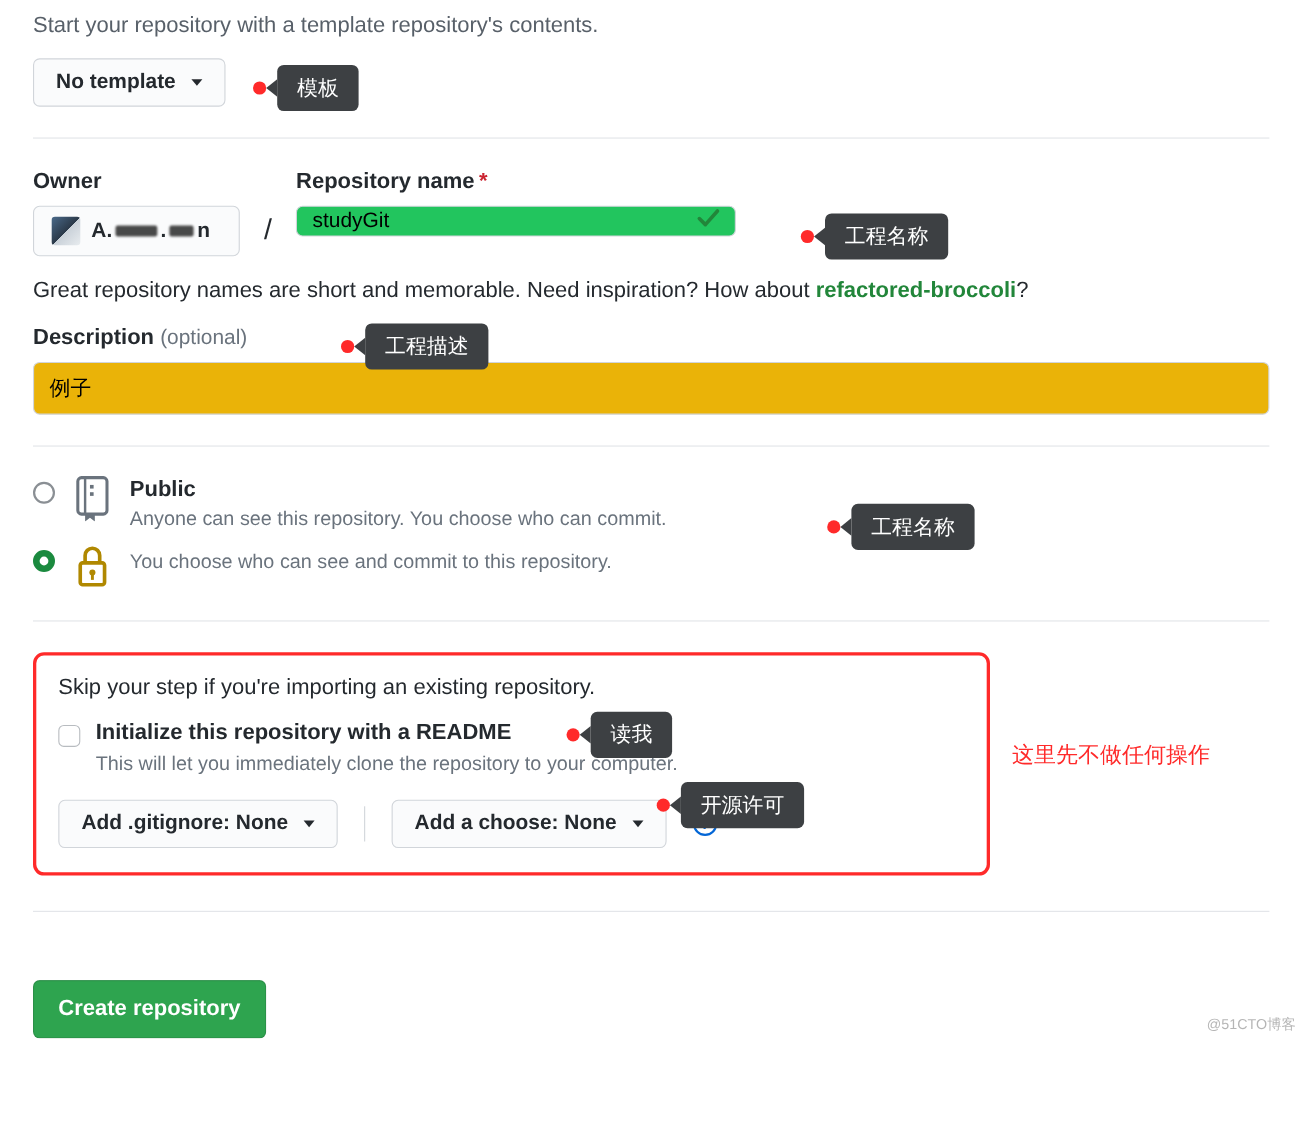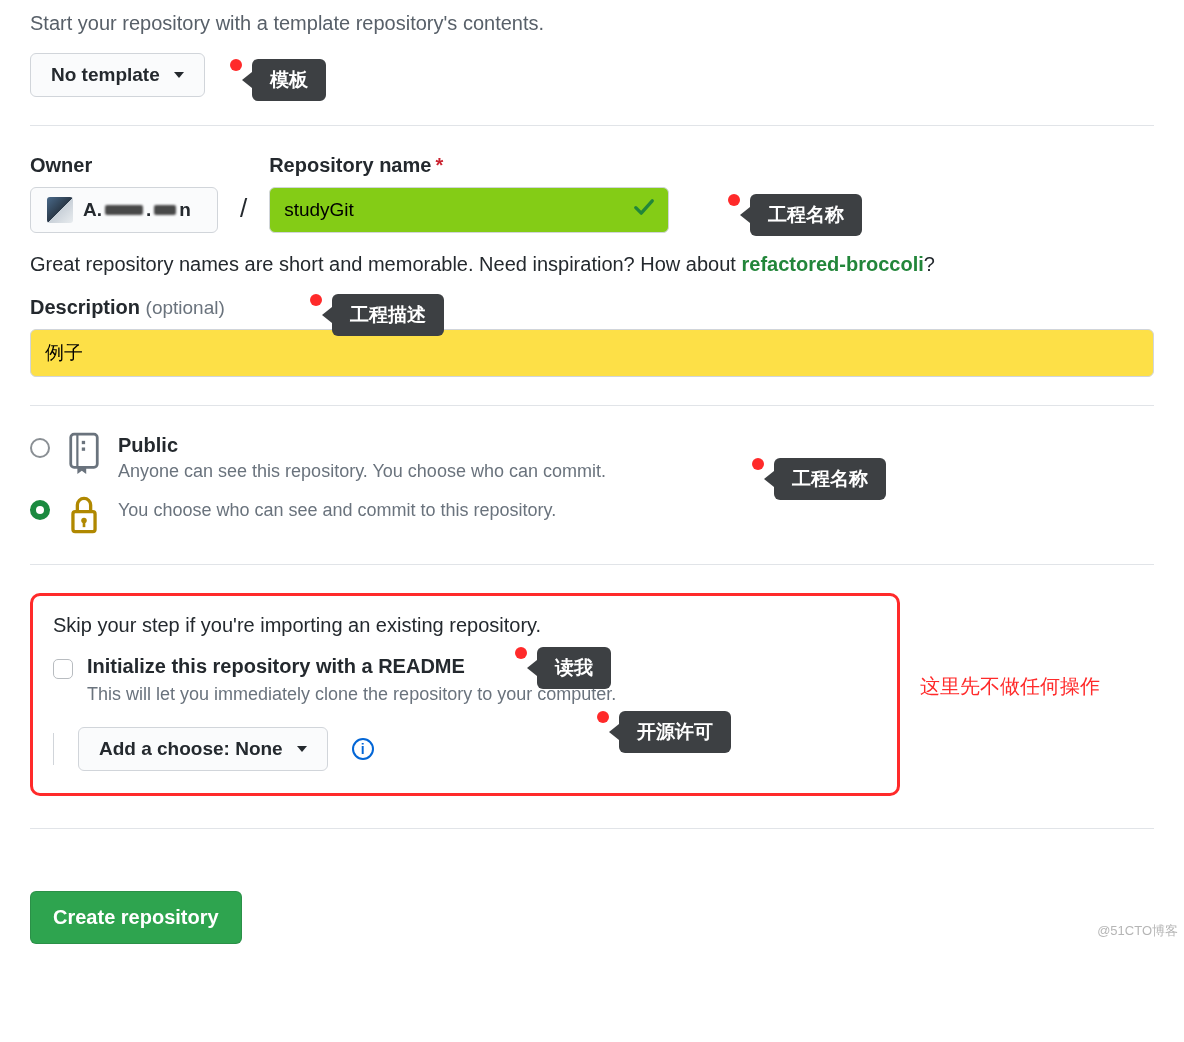--- a/index.html
+++ b/index.html
@@ -65,42 +65,42 @@
     border-radius: 3px;
     background: linear-gradient(135deg,#4a6a8a 0%,#2b3a4a 50%,#c8d0d8 50%,#e8ecef 100%);
     display:inline-block;
   }
   .slash { font-size: 26px; color: #24292e; padding: 0 4px; align-self: center; margin-top: 30px; }
   .text-input {
     border: 1px solid #d1d5da;
     border-radius: 6px;
     padding: 10px 14px;
     font-size: 19px;
-    height: 46px;
-    background: #84cc16;
+    height: 28px;
+    background: #22c55e;
   }
   .repo-name-wrap { position: relative; display: inline-block; }
   .repo-name-wrap .check {
     position: absolute;
     right: 14px;
     top: 50%;
     transform: translateY(-50%);
     color: #22863a;
     font-size: 22px;
   }
   .hint-line { font-size: 20px; margin: 20px 0; color: #24292e; }
   .hint-line .suggestion { color: #22863a; font-weight: 600; }
   .desc-label .optional { color: #6a737d; font-weight: 400; font-size: 19px; }
   .desc-input {
     width: 100%;
     border: 1px solid #d1d5da;
     border-radius: 6px;
     padding: 12px 14px;
     font-size: 19px;
-    background: #fde047;
+    background: #eab308;
   }
   .vis-option {
     display: flex;
     align-items: flex-start;
     gap: 16px;
     margin: 14px 0;
   }
   .radio {
     width: 20px; height: 20px;
     border: 2px solid #8a8f94;
@@ -171,23 +171,23 @@
     border-radius: 6px;
     padding: 14px 22px;
     font-size: 20px;
     font-weight: 600;
     cursor: pointer;
     margin-top: 34px;
   }
   .annotation {
     position: absolute;
     display: flex;
+    align-items: center;
     gap: 10px;
     pointer-events: none;
-    font-weight: bold;
   }
   .annotation .dot {
     width: 12px; height: 12px;
     background: #ff2a2a;
     border-radius: 50%;
   }
   .annotation .bubble {
     background: #3d4043;
     color: #fff;
     font-size: 19px;
@@ -358,20 +358,26 @@
           <div class="readme-desc">This will let you immediately clone the repository to your computer.</div>
         </div>
       </div>
       <div class="annotation" style="left: 462px; top: -8px;">
         <span class="dot"></span>
         <span class="bubble">读我</span>
       </div>
     </div>
 
     <div class="btn-row" style="position:relative;">
+      <button class="btn">
+        <span>
+          <span>Add .gitignore: </span><strong>None</strong>
+        </span>
+        <span class="caret"></span>
+      </button>
       <div class="vdiv"></div>
       <button class="btn">
         <span>
           <span>Add a choose: </span><strong>None</strong>
         </span>
         <span class="caret"></span>
       </button>
       <span class="info-icon">i</span>
       <div class="annotation" style="left: 544px; top: -16px;">
         <span class="dot"></span>

